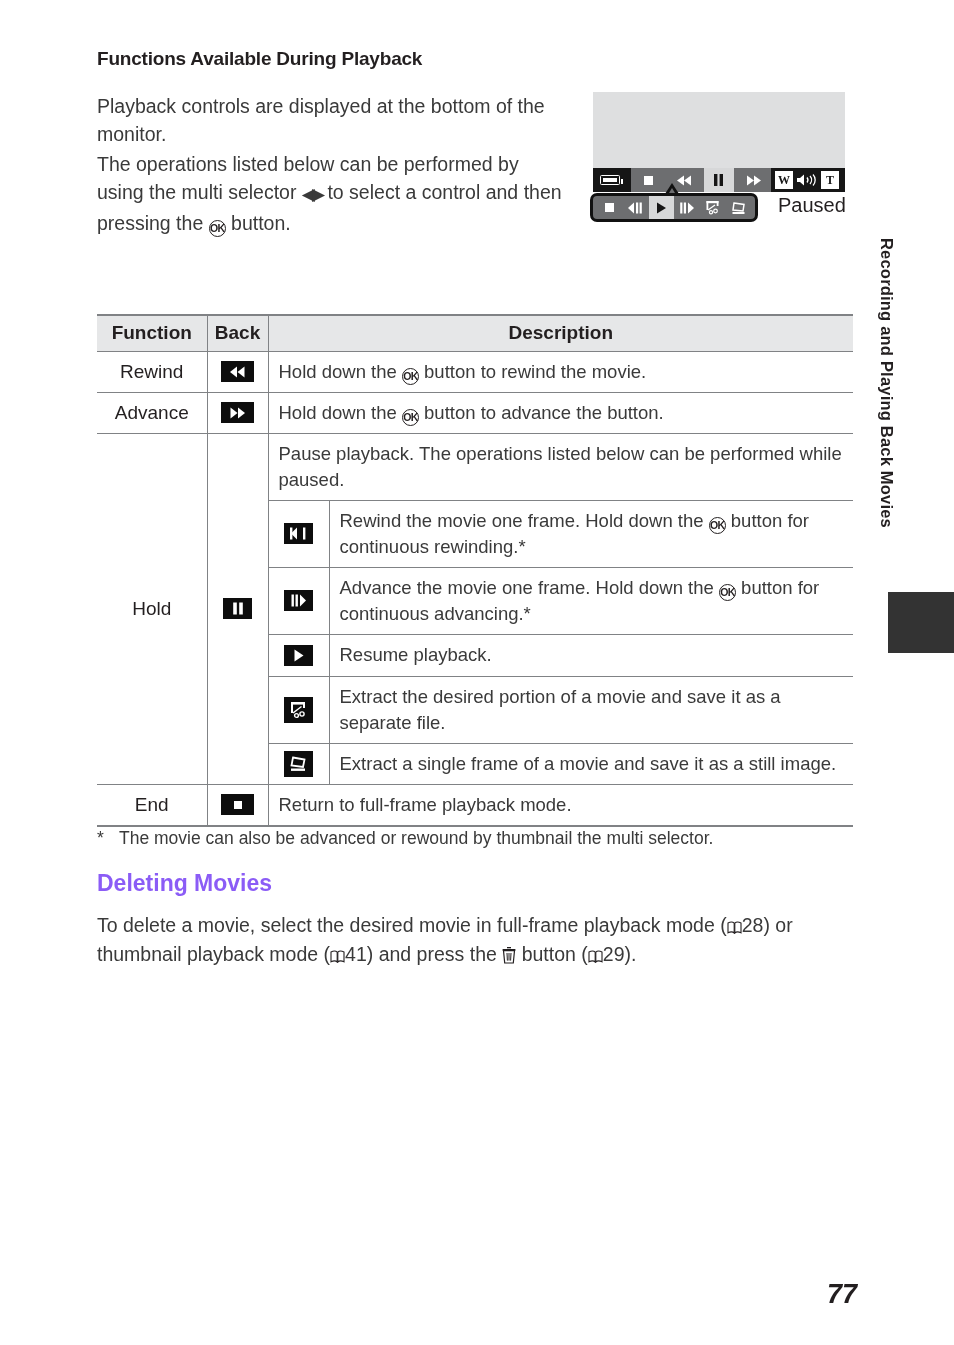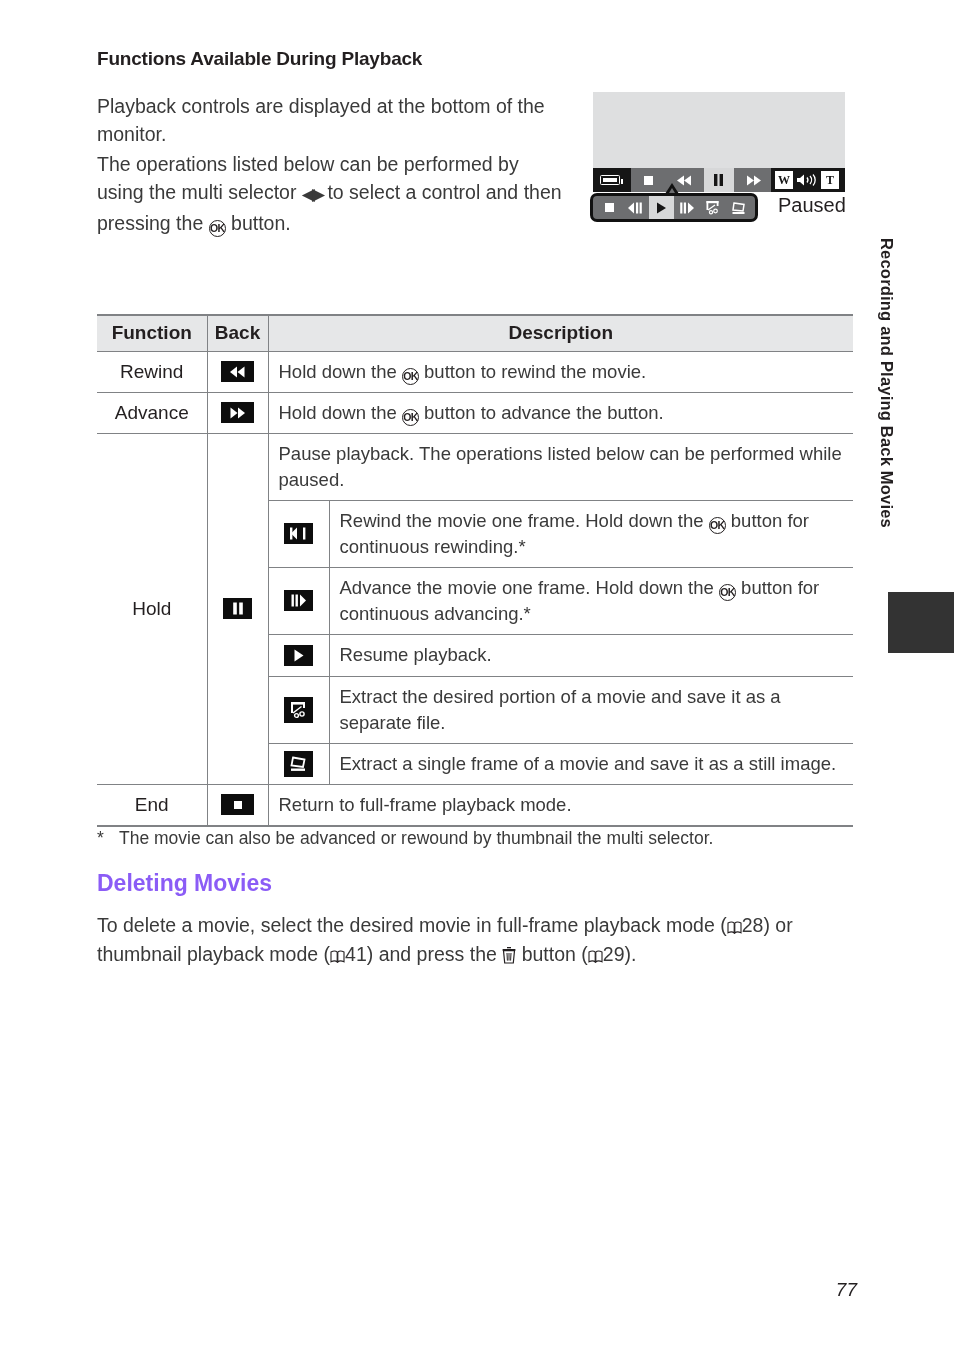--- a/index.html
+++ b/index.html
@@ -156,21 +156,21 @@
     font-size:16.5px; font-weight:bold; color:#231f20;
     letter-spacing:0.2px; white-space:nowrap;
   }
   .side-tab-mark {
     position:absolute; left:888px; top:592px; width:66px; height:61px;
     background:#333333;
   }
 
   .pageno {
     position:absolute; right:97px; top:1279px;
-    font-size:19px; font-weight:normal; font-style:italic; color:#231f20;
+    font-size:27px; font-weight:bold; font-style:italic; color:#231f20;
   }
 </style>
 </head>
 <body>
 
 <div class="page">
 
   <div class="h1">Functions Available During Playback</div>
 
   <div class="intro">

